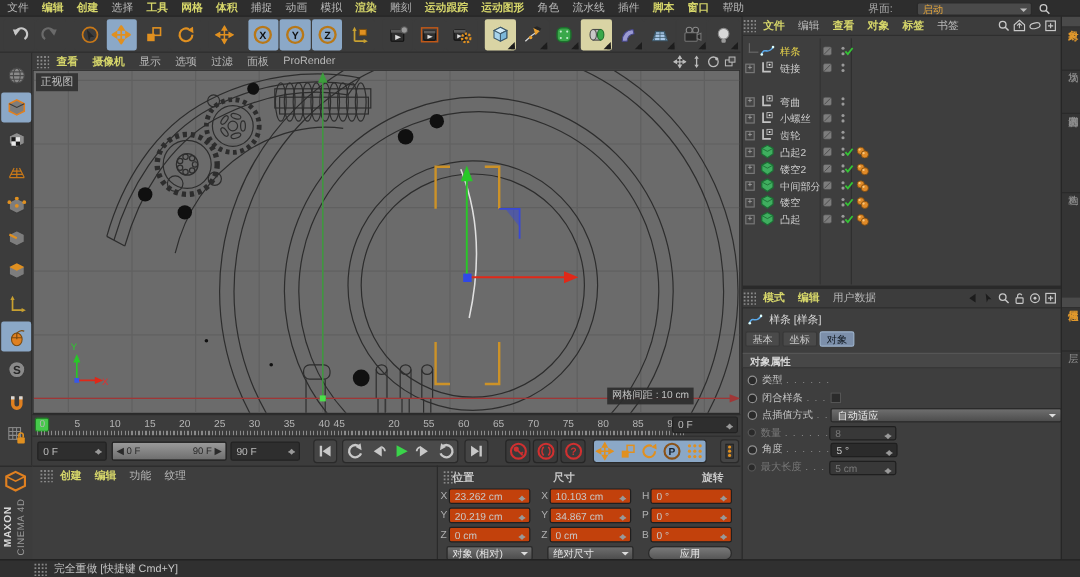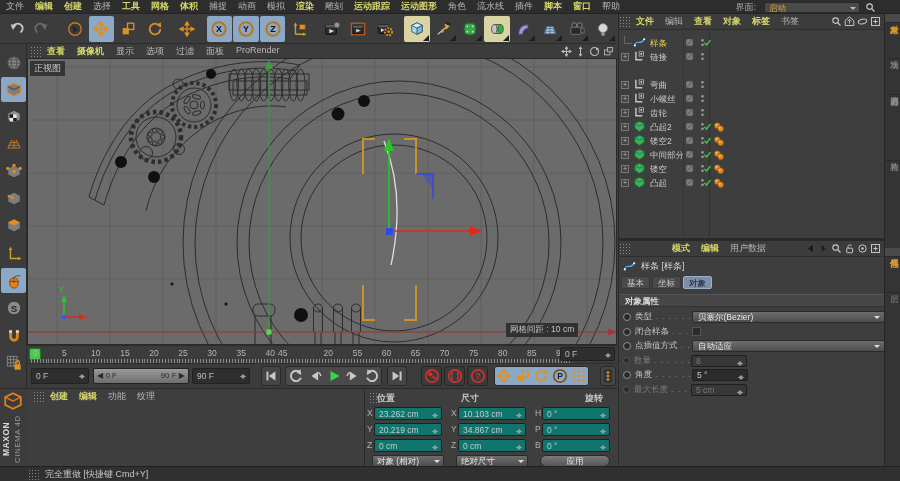--- a/index.html
+++ b/index.html
@@ -4,21 +4,21 @@
 <style>
   html,body{margin:0;padding:0;background:#222;}
   *{box-sizing:border-box;font-family:"Liberation Sans",sans-serif;user-select:none;}
   #app{position:relative;width:900px;height:481px;background:#3f3f3f;overflow:hidden;color:#c8c8c8;}
   .abs{position:absolute;}
   
   #menubar{left:0;top:0;width:900px;height:14px;background:#2d2d2d;display:flex;align-items:center;padding-left:6px;font-size:9px;border-bottom:1px solid #242424;}
   .menu-item{margin-right:11px;color:#b8b8b8;white-space:nowrap;cursor:default;}
   .menu-item.hl{color:#d6d66a;font-weight:bold;}
   #iface{position:absolute;right:24px;top:1px;display:flex;align-items:center;font-size:9px;}
-  #iface .lbl{color:#a8a8a8;margin-right:8px;}
+  #iface .lbl{color:#a8a8a8;margin-right:20px;}
   #iface .dd{width:96px;height:11px;background:#4a4a4a;border:1px solid #2a2a2a;border-radius:2px;color:#e0a33c;padding:0 4px;font-size:8.5px;line-height:10px;position:relative;}
   #iface .dd .ar{position:absolute;right:3px;top:4px;width:0;height:0;border:3px solid transparent;border-top-color:#bbb;}
   
   #toolbar{left:0;top:14px;width:617px;height:30px;background:#3c3c3c;display:flex;align-items:center;padding-left:3px;border-bottom:1px solid #2c2c2c;}
   .tbtn{width:26px;height:26px;border-radius:2px;display:flex;align-items:center;justify-content:center;position:relative;margin-right:1px;background:#3c3c3c;}
   .tbtn.blue{background:#8ba8c7;}
   .tbtn.cream{background:#d9d4a4;}
   .tbtn .corner{position:absolute;right:1px;bottom:1px;width:0;height:0;border:3px solid transparent;border-right-color:#1d1d1d;border-bottom-color:#1d1d1d;}
   .tsep{width:6px;height:26px;}
   
@@ -53,21 +53,21 @@
   #tr-group .gbtn{width:19px;height:18px;display:flex;align-items:center;justify-content:center;}
   .recbtn{position:absolute;top:2px;width:21px;height:20px;background:#3a3a3a;border:1px solid #262626;border-radius:3px;display:flex;align-items:center;justify-content:center;}
   #key-block{position:absolute;left:467px;top:2px;width:95px;height:20px;background:#8ba8c7;border:1px solid #2a2a2a;border-radius:3px;display:flex;}
   #key-block .gbtn{width:19px;height:18px;display:flex;align-items:center;justify-content:center;}
   
   #matman{left:27px;top:388px;width:338px;height:78px;background:#3e3e3e;border-top:1px solid #2a2a2a;border-right:1px solid #2a2a2a;}
   .panel-menu{display:flex;align-items:center;height:14px;font-size:9px;padding-left:6px;}
   #coords{left:365px;top:388px;width:252px;height:78px;background:#3e3e3e;border-top:1px solid #2a2a2a;font-size:8.5px;}
   .co-title{position:absolute;top:3px;color:#c8c8c8;font-weight:bold;font-size:9px;}
   .co-lab{position:absolute;color:#b0b0b0;font-size:8.5px;}
-  .co-field{position:absolute;width:68px;height:13px;background:#0f766e;border:1px solid #1f1f1f;border-radius:2px;color:#c8c8c8;padding:1px 4px;font-size:8.5px;}
+  .co-field{position:absolute;width:68px;height:13px;background:#c2410c;border:1px solid #1f1f1f;border-radius:2px;color:#c8c8c8;padding:1px 4px;font-size:8.5px;}
   .co-dd{position:absolute;width:72px;height:12px;background:linear-gradient(#6e6e6e,#4d4d4d);border:1px solid #2a2a2a;border-radius:2px;color:#e4e4e4;font-size:8.5px;padding:0 4px;line-height:11px;}
   .co-dd .ar{position:absolute;right:3px;top:4px;width:0;height:0;border:3px solid transparent;border-top-color:#ddd;}
   #co-apply{position:absolute;width:70px;height:12px;background:linear-gradient(#7a7a7a,#565656);border:1px solid #2a2a2a;border-radius:6px;color:#e8e8e8;font-size:8.5px;text-align:center;line-height:11px;}
   #logo-col{left:0;top:388px;width:27px;height:78px;background:#3c3c3c;border-top:1px solid #2a2a2a;}
   #logo-text{position:absolute;left:0px;top:22px;width:27px;height:56px;writing-mode:vertical-rl;transform:rotate(180deg);font-size:8px;color:#d8d8d8;letter-spacing:.5px;text-align:center;line-height:12px;}
   #logo-text b{font-size:8.5px;}
   #logo-text span{color:#9a9a9a;}
   
   #statusbar{left:0;top:466px;width:900px;height:15px;background:#303030;border-top:1px solid #202020;display:flex;align-items:center;font-size:9px;color:#c6c6c6;padding-left:28px;}
   
@@ -85,21 +85,21 @@
   .om-plus{position:absolute;left:2px;top:3px;width:8px;height:8px;border:1px solid #777;background:#444;color:#bbb;font-size:7px;line-height:6px;text-align:center;}
   .om-tree{position:absolute;left:5px;top:0px;width:8px;height:8px;border-left:1px solid #666;border-bottom:1px solid #666;}
   .om-icon{position:absolute;left:14px;top:0px;}
   .om-name{position:absolute;left:31px;top:2px;color:#cccccc;white-space:nowrap;}
   .om-name.sel{color:#e8d44a;}
   .om-swatch{position:absolute;left:66px;top:2px;}
   .om-dots{position:absolute;left:79px;top:2px;}
   .om-check{position:absolute;left:84px;top:2px;}
   .om-tag{position:absolute;left:94px;top:1px;}
   #om-am-split{position:absolute;left:0;top:224px;width:266px;height:3px;background:#2a2a2a;}
-  #am-menu{top:227px;gap:36px;}
+  #am-menu{top:227px;}
   #am-objline{position:absolute;left:4px;top:246px;display:flex;align-items:center;font-size:9px;color:#d8d8d8;}
   #am-objline svg{margin-right:5px;}
   #am-tabs{position:absolute;left:2px;top:262px;display:flex;}
   .am-tab{height:13px;padding:1px 5px;font-size:8.5px;color:#c8c8c8;background:#4a4a4a;border:1px solid #383838;border-radius:2px;margin-right:2px;}
   .am-tab.active{background:#7c8faa;color:#101820;border-color:#9ab0c8;}
   #am-section{position:absolute;left:0;top:280px;width:266px;height:13px;background:#474747;border-top:1px solid #555;border-bottom:1px solid #333;font-size:8.5px;font-weight:bold;color:#d8d8d8;padding:1px 6px;}
   #am-rows{position:absolute;left:0;top:296px;width:266px;}
   .am-row{position:relative;height:14.5px;display:flex;align-items:center;padding-left:4px;font-size:8.5px;}
   .am-radio{width:8px;height:8px;border:1.5px solid #909090;border-radius:50%;background:#2a2a2a;margin-right:4px;flex:none;}
   .am-radio.dis{border-color:#585858;width:7px;height:7px;}
@@ -1158,24 +1158,20 @@
         <div class="am-tab active">对象</div>
       </div>
     <div id="am-section">对象属性</div>
     <div id="am-rows">
         <div class="am-row">
           <div class="am-radio"></div>
           <div class="am-labwrap">
             <div>类型</div>
             <div class="dots">. . . . . . . .</div>
           </div>
-          <div class="am-dd">
-            <div>贝塞尔(Bezier)</div>
-            <div class="ar"></div>
-          </div>
         </div>
         <div class="am-row">
           <div class="am-radio"></div>
           <div class="am-labwrap">
             <div>闭合样条</div>
             <div class="dots">. . . . . . . .</div>
           </div>
           <div class="am-cb"></div>
         </div>
         <div class="am-row">

